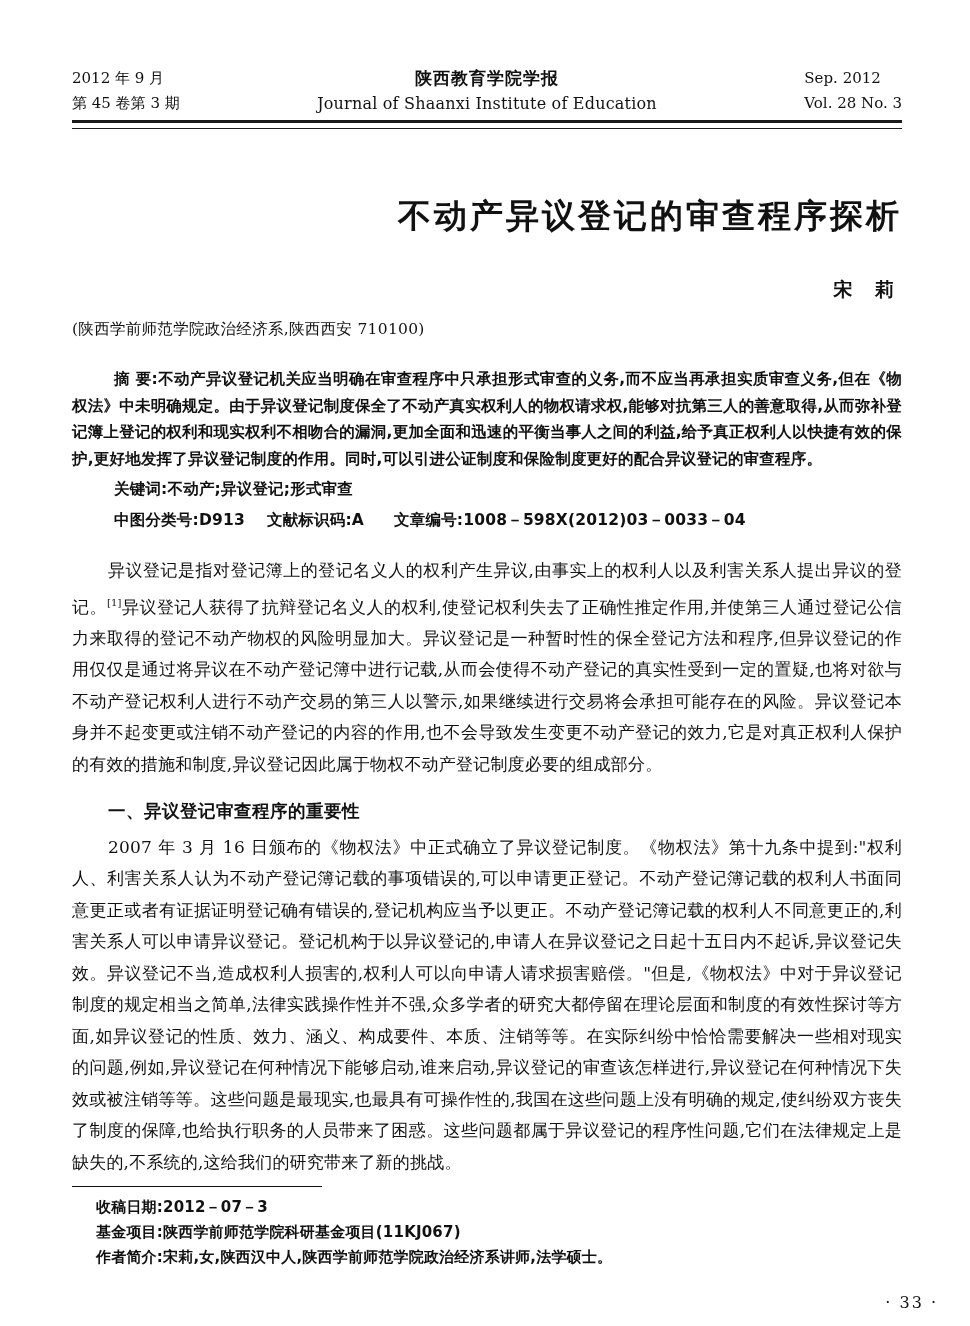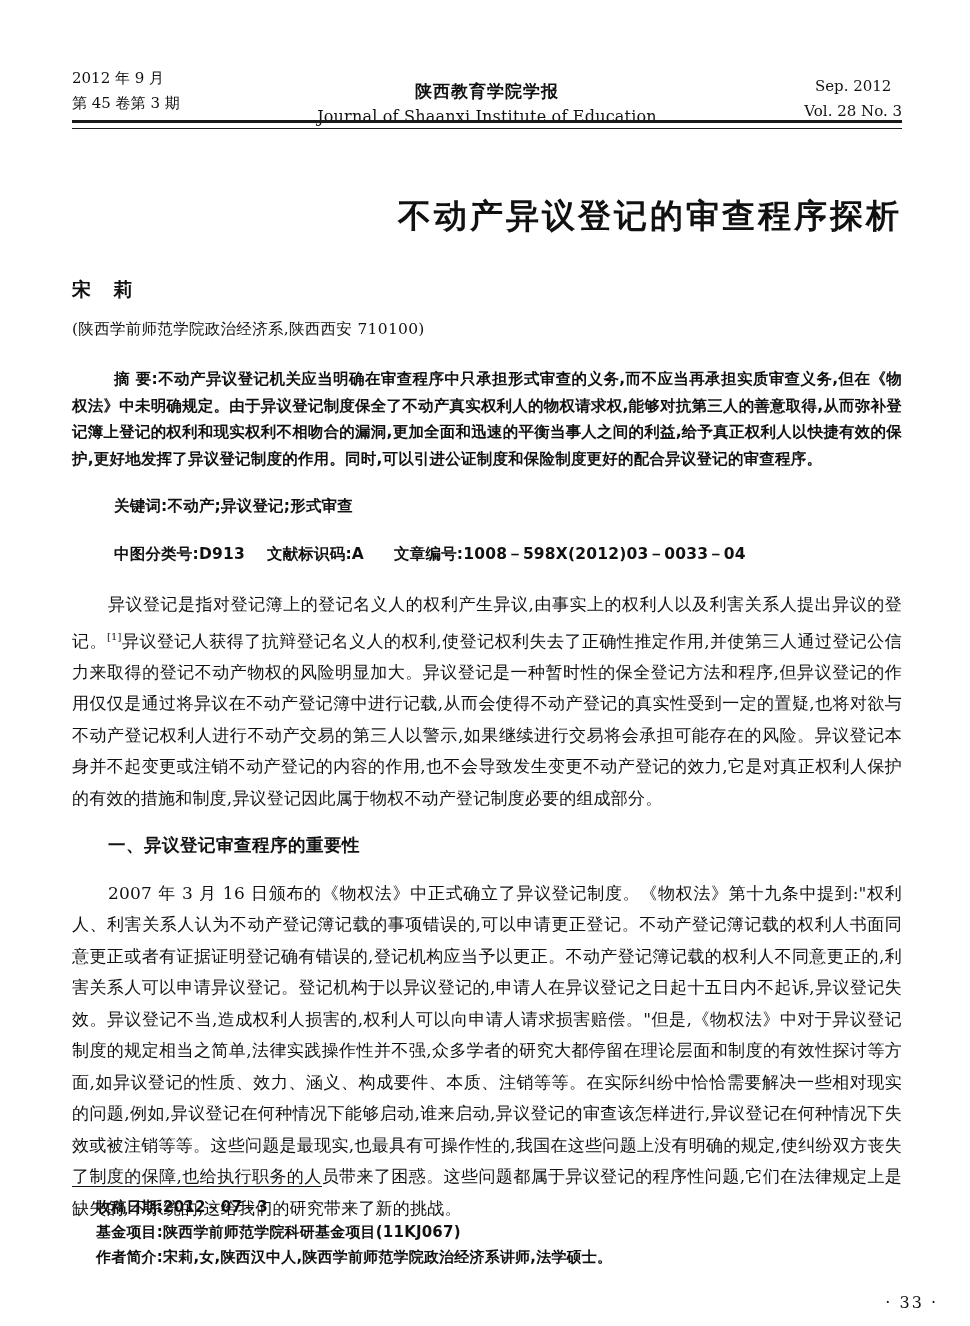--- a/index.html
+++ b/index.html
@@ -44,32 +44,31 @@
   .hdr-center {
     position: absolute;
     left: 0; right: 0; top: 4px;
     text-align: center;
     line-height: 25px;
   }
   .hdr-center .cn {
     font-size: 17px;
     font-weight: bold;
     letter-spacing: 1px;
-    margin-top: 13px;
   }
   .hdr-center .en {
     font-size: 16px;
     letter-spacing: 0.2px;
   }
   .hdr-right {
     position: absolute;
-    right: 0; top: 12px;
+    right: 0; top: 4px;
     font-size: 15px;
     line-height: 25px;
-    text-align: center;
+    text-align: left;
   }
   .rule-double {
     position: absolute;
     left: 0; right: 0;
     top: 58px;
     height: 5px;
     border-top: 3px solid #1a1a1a;
     border-bottom: 1px solid #1a1a1a;
   }
 
@@ -77,21 +76,21 @@
   .title {
     margin-top: 72px;
     text-align: right;
     font-size: 33px;
     font-weight: bold;
     letter-spacing: 3px;
     font-family: "DejaVu Sans", "Liberation Sans", sans-serif;
   }
   .author {
     margin-top: 38px;
-    text-align: left;
+    text-align: right;
     font-size: 19px;
     font-weight: bold;
     letter-spacing: 8px;
     font-family: "DejaVu Sans", "Liberation Sans", sans-serif;
   }
   .affiliation {
     margin-top: 16px;
     font-size: 15.5px;
     letter-spacing: 0.3px;
   }
@@ -103,21 +102,21 @@
     line-height: 26.5px;
     font-weight: bold;
     font-family: "DejaVu Sans", "Liberation Sans", sans-serif;
     text-align: justify;
     letter-spacing: 0.2px;
   }
   .abstract-block .para {
     text-indent: 42px;
   }
   .kw-line, .clc-line {
-    margin-top: 21px;
+    margin-top: 4px;
     text-indent: 42px;
   }
   .clc-line .gap {
     display: inline-block;
     width: 22px;
   }
   .clc-line .gap2 {
     display: inline-block;
     width: 30px;
   }
@@ -129,21 +128,21 @@
     line-height: 31.5px;
     text-align: justify;
     letter-spacing: 0.2px;
   }
   .body-text p {
     margin: 0;
     text-indent: 36px;
   }
   .section-head {
     margin-top: 16px;
-    margin-bottom: 16px;
+    margin-bottom: 4px;
     font-size: 17.5px;
     font-weight: bold;
     text-indent: 36px;
     font-family: "DejaVu Sans", "Liberation Sans", sans-serif;
     letter-spacing: 0.5px;
   }
   sup {
     font-size: 10px;
     vertical-align: super;
   }

